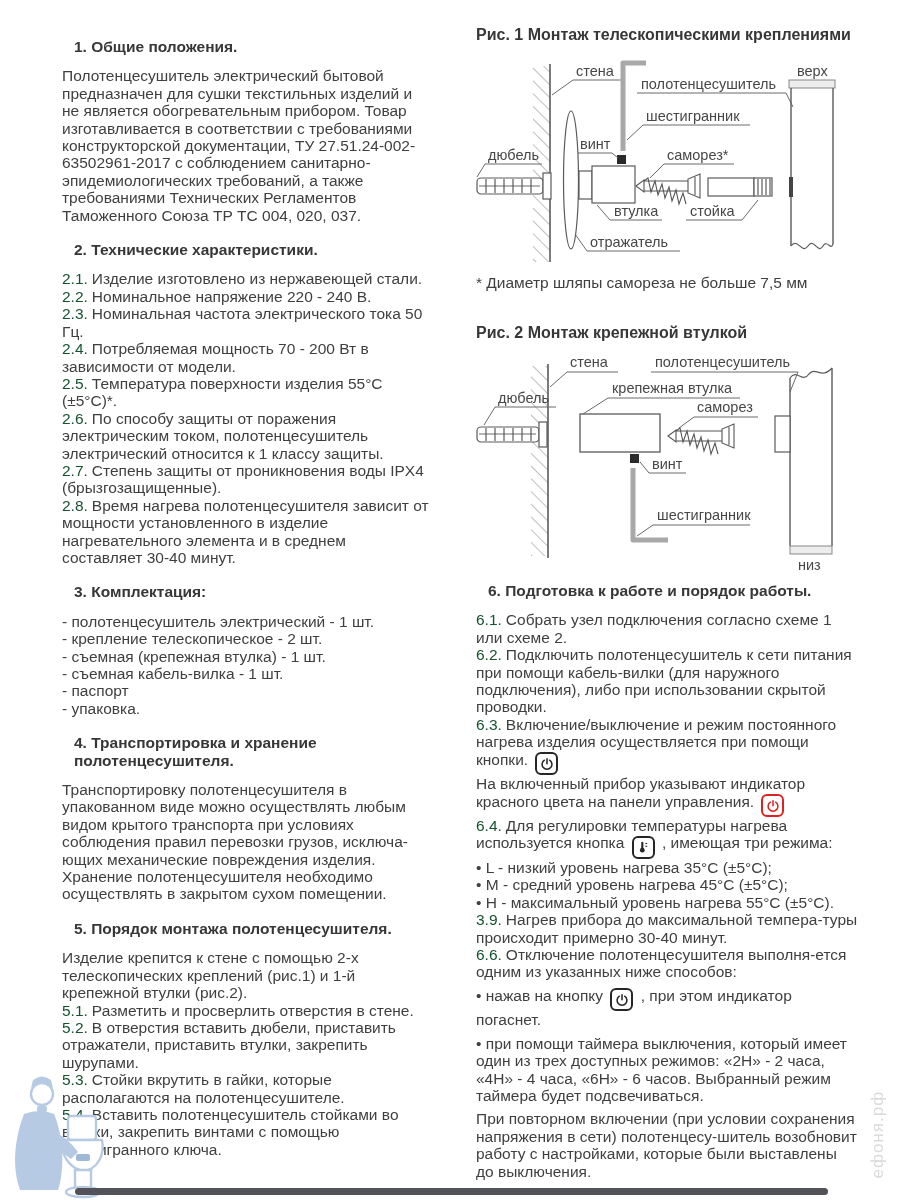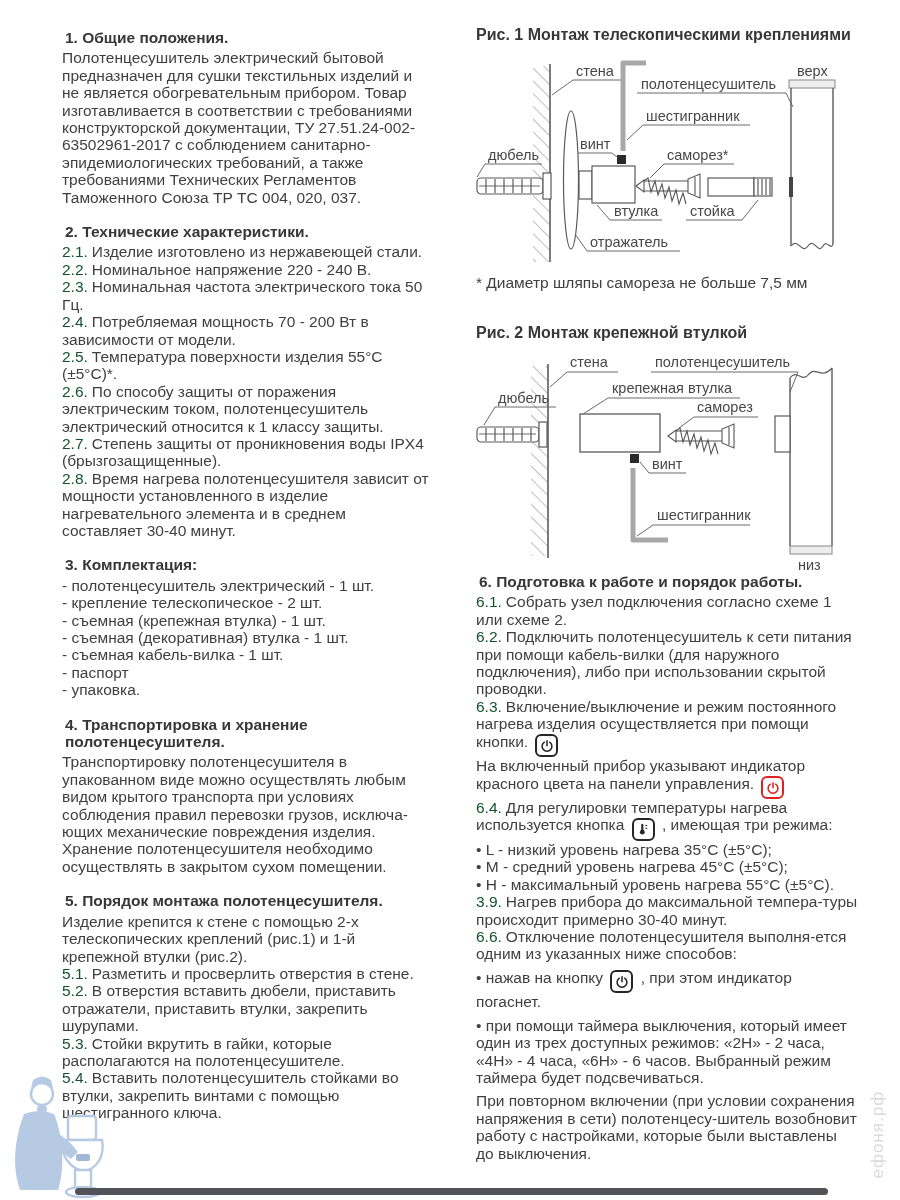--- a/index.html
+++ b/index.html
@@ -3,21 +3,21 @@
 <meta charset="utf-8">
 <style>
   html,body{margin:0;padding:0;}
   body{
     width:900px;height:1200px;position:relative;overflow:hidden;
     background:#ffffff;color:#3f3f3f;
     font-family:"Liberation Sans", sans-serif;
     font-size:15.5px;line-height:17.4px;
   }
   p{margin:0;}
-  h3{margin:3px;font-size:15.5px;line-height:17.4px;font-weight:700;color:#373737;}
+  h3{margin:12px;font-size:15.5px;line-height:17.4px;font-weight:700;color:#373737;}
   .col-left{position:absolute;left:62px;top:26px;width:368px;}
   .col-right{position:absolute;left:476px;top:0;width:390px;}
   .sec{margin-bottom:17px;}
   .num{font-weight:400;margin-right:4px;color:#14532d;}
   .note{color:#a3a3a3;}
   .fig-title{position:absolute;left:0;font-weight:700;font-size:16px;color:#373737;}
   .footnote{position:absolute;left:0;font-size:15.5px;color:#3f3f3f;}
   .s6{position:absolute;left:0;top:570px;width:382px;}
   .gap-top{margin-top:6px;}
   .ibox{
@@ -59,21 +59,20 @@
     <p><b class="num">2.6.</b><span>По способу защиты от поражения электрическим током, полотенцесушитель электрический относится к 1 классу защиты.</span></p>
     <p><b class="num">2.7.</b><span>Степень защиты от проникновения воды IPX4 (брызгозащищенные).</span></p>
     <p><b class="num">2.8.</b><span>Время нагрева полотенцесушителя зависит от мощности установленного в изделие нагревательного элемента и в среднем составляет 30-40 минут.</span></p>
   </div>
 
   <div class="sec">
     <h3>3. Комплектация:</h3>
     <p>- полотенцесушитель электрический - 1 шт.</p>
     <p>- крепление телескопическое - 2 шт.</p>
     <p>- съемная (крепежная втулка) - 1 шт.</p>
-    <p>- съемная (декоративная) втулка - 1 шт.</p>
     <p>- съемная кабель-вилка - 1 шт.</p>
     <p>- паспорт</p>
     <p>- упаковка.</p>
   </div>
 
   <div class="sec">
     <h3>4. Транспортировка и хранение полотенцесушителя.</h3>
     <p>Транспортировку полотенцесушителя в упакованном виде можно осуществлять любым видом крытого транспорта при условиях соблюдения правил перевозки грузов, исключа-ющих механические повреждения изделия. Хранение полотенцесушителя необходимо осуществлять в закрытом сухом помещении.</p>
   </div>
 

